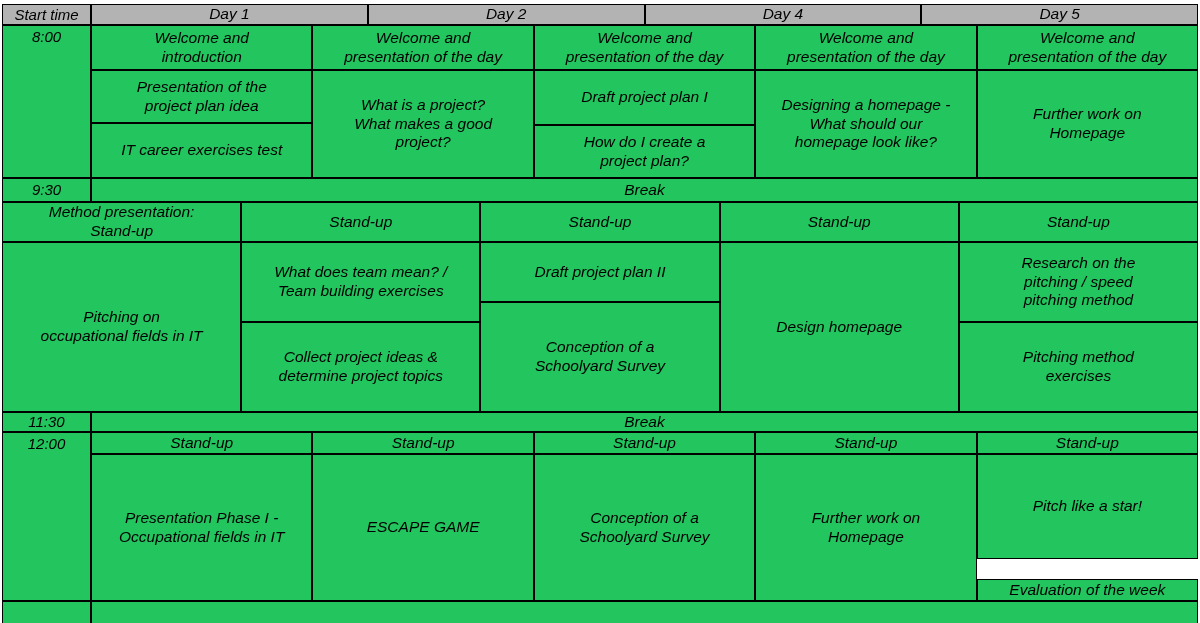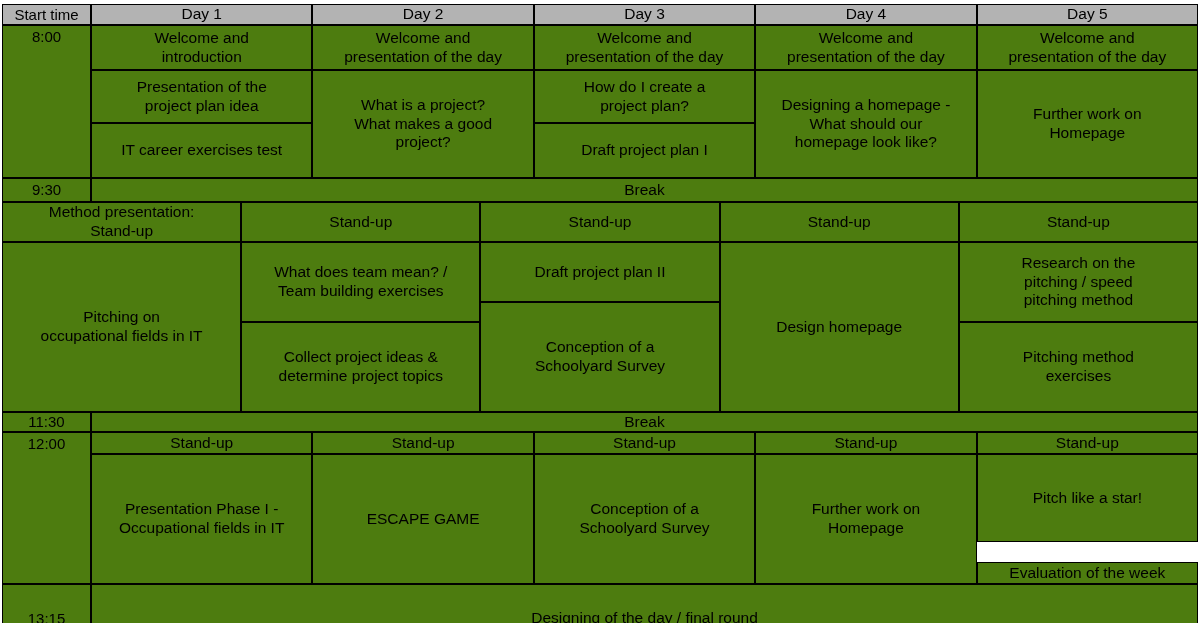--- a/index.html
+++ b/index.html
@@ -3,25 +3,25 @@
 <meta charset="utf-8">
 <style>
   html, body { margin: 0; padding: 0; }
   body {
     width: 1200px; height: 623px;
     background: #ffffff;
     color: #000000;
     font-family: "Liberation Sans", "DejaVu Sans", sans-serif;
   }
   .schedule { margin: 4px 2px 0 2px; width: 1196px; }
-  .row { display: flex; width: 100%; }
+  .row { display: flex; width: 100%; font-style: italic; }
   .cell {
     box-sizing: border-box;
     border: 1px solid #000;
-    background: #4d7c0f;
+    background: #22c55e;
     display: flex;
     align-items: center;
     justify-content: center;
     text-align: center;
     font-size: 15.5px;
     line-height: 1.2;
     white-space: pre-line;
     padding: 0 4px;
     overflow: hidden;
   }
@@ -39,21 +39,20 @@
 </style>
 </head>
 <body>
 
 <div class="schedule">
 
   <div class="row" style="height:21px">
     <div class="cell head timecell vcenter">Start time</div>
     <div class="cell head span-cell">Day 1</div>
     <div class="cell head span-cell">Day 2</div>
-    <div class="cell head span-cell">Day 3</div>
     <div class="cell head span-cell">Day 4</div>
     <div class="cell head span-cell">Day 5</div>
   </div>
 
   <div class="row" style="height:153px">
     <div class="cell timecell">8:00</div>
     <div class="daycol">
       <div class="cell" style="flex:0 0 45px">Welcome and
 introduction</div>
       <div class="cell" style="flex:0 0 53px">Presentation of the
@@ -63,23 +62,23 @@
     <div class="daycol">
       <div class="cell" style="flex:0 0 45px">Welcome and
 presentation of the day</div>
       <div class="cell" style="flex:1 1 auto">What is a project?
 What makes a good
 project?</div>
     </div>
     <div class="daycol">
       <div class="cell" style="flex:0 0 45px">Welcome and
 presentation of the day</div>
+      <div class="cell" style="flex:1 1 auto">Draft project plan I</div>
       <div class="cell" style="flex:0 0 53px">How do I create a
 project plan?</div>
-      <div class="cell" style="flex:1 1 auto">Draft project plan I</div>
     </div>
     <div class="daycol">
       <div class="cell" style="flex:0 0 45px">Welcome and
 presentation of the day</div>
       <div class="cell" style="flex:1 1 auto">Designing a homepage -
 What should our
 homepage look like?</div>
     </div>
     <div class="daycol">
       <div class="cell" style="flex:0 0 45px">Welcome and
@@ -126,21 +125,21 @@
       <div class="cell" style="flex:1 1 auto">Pitching method
 exercises</div>
     </div>
   </div>
 
   <div class="row" style="height:20px">
     <div class="cell timecell vcenter">11:30</div>
     <div class="cell span-cell">Break</div>
   </div>
 
-  <div class="row" style="height:152px">
+  <div class="row" style="height:169px">
     <div class="cell timecell">12:00</div>
     <div class="daycol">
       <div class="cell" style="flex:0 0 22px">Stand-up</div>
       <div class="cell" style="flex:1 1 auto">Presentation Phase I -
 Occupational fields in IT</div>
     </div>
     <div class="daycol">
       <div class="cell" style="flex:0 0 22px">Stand-up</div>
       <div class="cell" style="flex:1 1 auto">ESCAPE GAME</div>
     </div>

